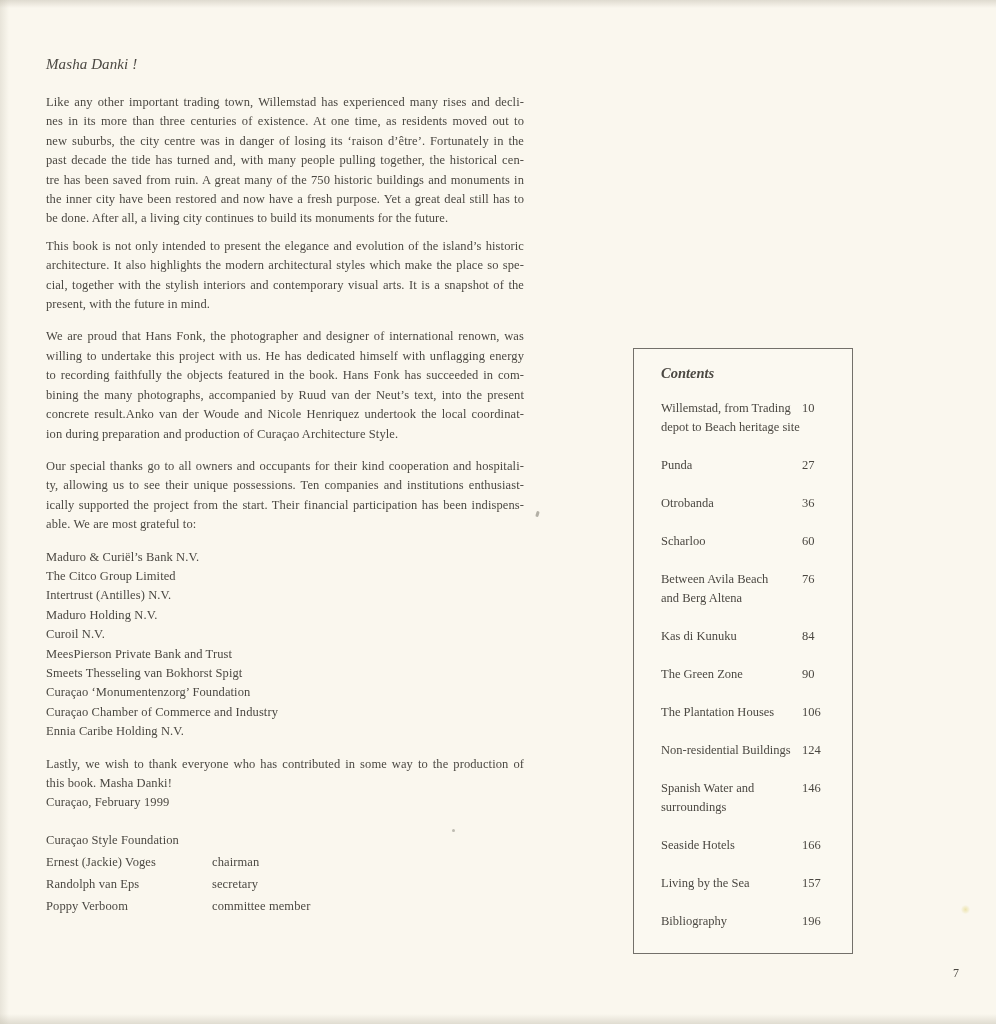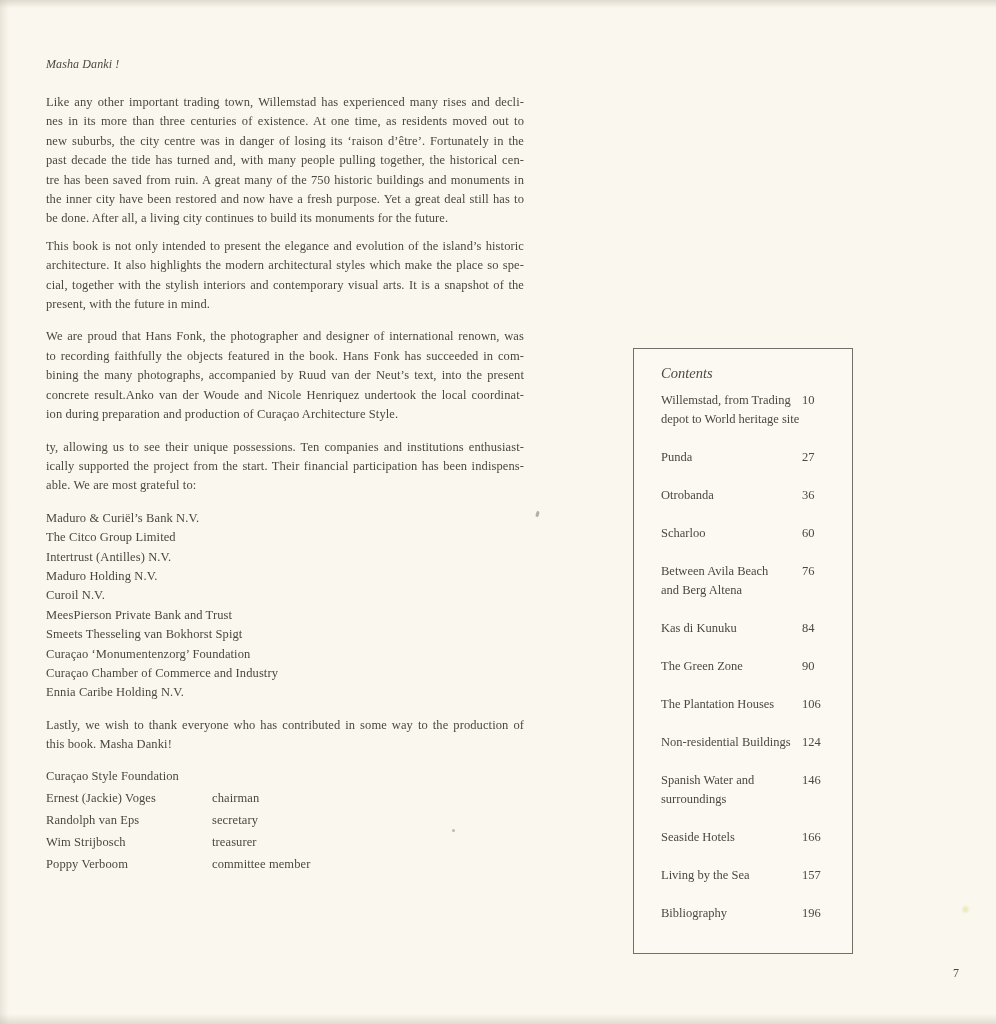--- a/index.html
+++ b/index.html
@@ -27,44 +27,44 @@
   .edge-left{position:absolute;left:0;top:0;width:9px;height:100%;
     background:linear-gradient(to right,rgba(190,185,170,0.30),rgba(190,185,170,0));pointer-events:none;}
 
   .main-col{
     position:absolute;left:46px;top:54px;width:478px;
     font-size:12.5px;line-height:19.4px;
     letter-spacing:0.1px;
   }
   .page-title{
     font-style:italic;font-weight:normal;
-    font-size:12px;line-height:20px;
+    font-size:15px;line-height:20px;
     margin-bottom:19px;
   }
   .blk{margin-top:13px;}
   .blk.no-gap{margin-top:8px;}
   .ln{line-height:19.4px;}
   .ln.j{text-align:justify;text-align-last:justify;}
   .date-line{line-height:19.4px;}
 
-  .foundation{margin-top:10px;line-height:22px;}
+  .foundation{margin-top:16px;line-height:22px;}
   .foundation-title{line-height:22px;}
   .member-row{display:grid;grid-template-columns:166px auto;line-height:22px;}
 
   .contents-box{
     position:absolute;left:633px;top:348px;width:220px;height:606px;
     border:1px solid var(--c-border);
     background:var(--c-box);
     padding:14px 10px 0 27px;
     font-size:12.5px;
   }
   .contents-title{
-    font-style:italic;font-weight:normal;
+    font-style:italic;font-weight:bold;
     font-size:14.5px;line-height:20px;
-    margin-bottom:8px;
+    margin-bottom:16px;
   }
   .contents-item{position:relative;line-height:19px;}
   .contents-item + .contents-item{margin-top:19px;}
   .ci-label{display:block;white-space:pre-line;width:186px;}
   .ci-page{position:absolute;left:141px;top:0;}
 
   .page-number{
     position:absolute;left:953px;top:966px;
     font-size:12px;
   }
@@ -106,27 +106,29 @@
 
     <div class="blk no-gap">
         <div class="ln j">This book is not only intended to present the elegance and evolution of the island’s historic</div>
         <div class="ln j">architecture. It also highlights the modern architectural styles which make the place so spe-</div>
         <div class="ln j">cial, together with the stylish interiors and contemporary visual arts. It is a snapshot of the</div>
         <div class="ln">present, with the future in mind.</div>
       </div>
 
     <div class="blk">
         <div class="ln j">We are proud that Hans Fonk, the photographer and designer of international renown, was</div>
+        <div class="ln j">willing to undertake this project with us. He has dedicated himself with unflagging energy</div>
         <div class="ln j">to recording faithfully the objects featured in the book. Hans Fonk has succeeded in com-</div>
         <div class="ln j">bining the many photographs, accompanied by Ruud van der Neut’s text, into the present</div>
         <div class="ln j">concrete result.Anko van der Woude and Nicole Henriquez undertook the local coordinat-</div>
         <div class="ln">ion during preparation and production of Curaçao Architecture Style.</div>
       </div>
 
     <div class="blk">
+        <div class="ln j">Our special thanks go to all owners and occupants for their kind cooperation and hospitali-</div>
         <div class="ln j">ty, allowing us to see their unique possessions. Ten companies and institutions enthusiast-</div>
         <div class="ln j">ically supported the project from the start. Their financial participation has been indispens-</div>
         <div class="ln">able. We are most grateful to:</div>
       </div>
 
     <div class="blk">
         <div class="ln">Maduro &amp; Curiël’s Bank N.V.</div>
         <div class="ln">The Citco Group Limited</div>
         <div class="ln">Intertrust (Antilles) N.V.</div>
         <div class="ln">Maduro Holding N.V.</div>
@@ -136,50 +138,47 @@
         <div class="ln">Curaçao ‘Monumentenzorg’ Foundation</div>
         <div class="ln">Curaçao Chamber of Commerce and Industry</div>
         <div class="ln">Ennia Caribe Holding N.V.</div>
       </div>
 
     <div class="blk">
         <div class="ln j">Lastly, we wish to thank everyone who has contributed in some way to the production of</div>
         <div class="ln">this book. Masha Danki!</div>
       </div>
 
+    <div class="date-line">Curaçao, February 1999</div>
 
     <div class="foundation">
       <div class="foundation-title">Curaçao Style Foundation</div>
       <div id="committee-list">
           <div class="member-row">
             <span>Ernest (Jackie) Voges</span>
             <span>chairman</span>
           </div>
           <div class="member-row">
             <span>Randolph van Eps</span>
             <span>secretary</span>
           </div>
           <div class="member-row">
-            <span>Wim Strijbosch</span>
-            <span>treasurer</span>
-          </div>
-          <div class="member-row">
             <span>Poppy Verboom</span>
             <span>committee member</span>
           </div>
         </div>
     </div>
   </div>
 
   <div class="contents-box">
     <div class="contents-title">Contents</div>
     <div id="contents-list">
         <div class="contents-item">
           <span class="ci-label">Willemstad, from Trading
-depot to World heritage site</span>
+depot to Beach heritage site</span>
           <span class="ci-page">10</span>
         </div>
         <div class="contents-item">
           <span class="ci-label">Punda</span>
           <span class="ci-page">27</span>
         </div>
         <div class="contents-item">
           <span class="ci-label">Otrobanda</span>
           <span class="ci-page">36</span>
         </div>

